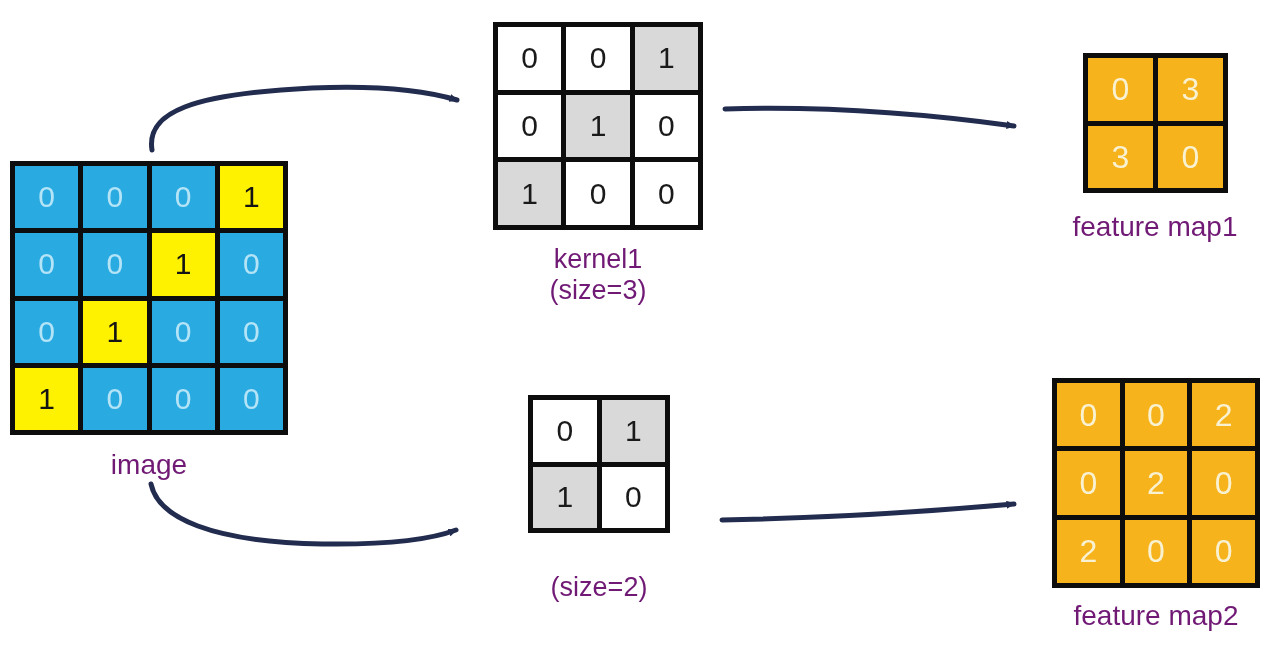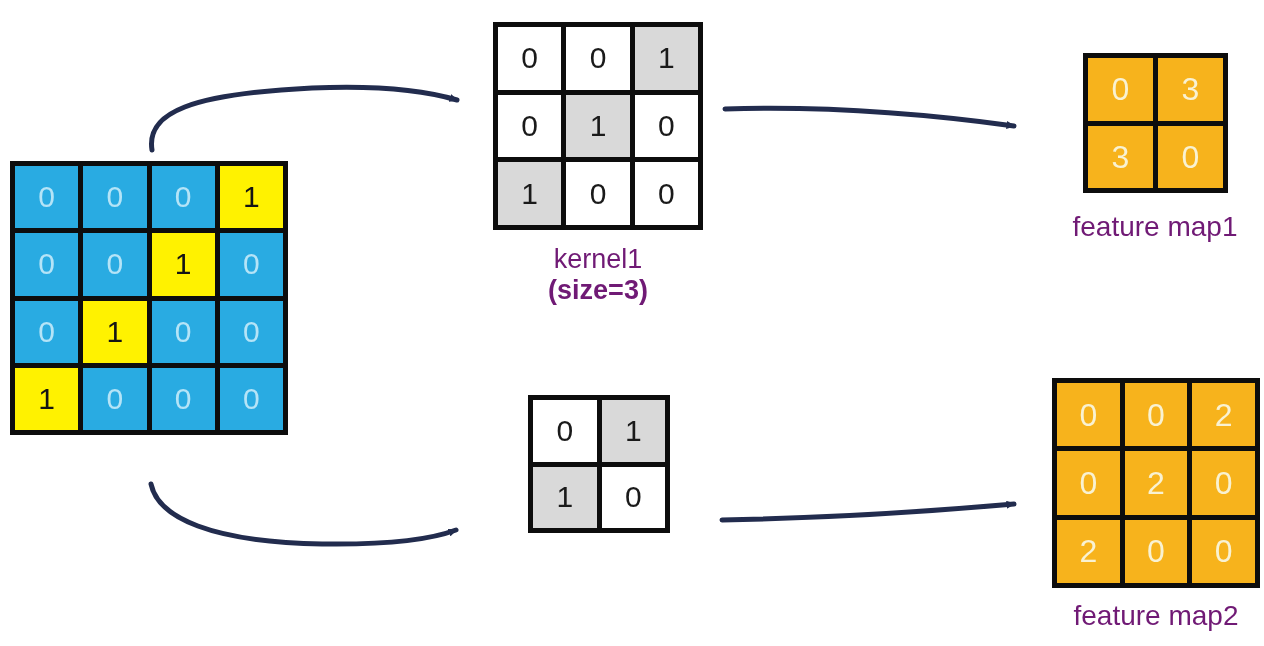--- a/index.html
+++ b/index.html
@@ -80,41 +80,43 @@
       <div class="cell v0">0</div>
       <div class="cell v0">0</div>
       <div class="cell v1">1</div>
       <div class="cell v0">0</div>
       <div class="cell v0">0</div>
       <div class="cell v1">1</div>
       <div class="cell v0">0</div>
       <div class="cell v0">0</div>
       <div class="cell v0">0</div>
     </div>
+  <div class="diagram-label" style="left:10px; top:449px; width:278px; font-size:28px;">image</div>
 
   <div class="grid grid-kernel" style="left: 493px; top: 22px; width: 210px; height: 208px; grid-template-columns: repeat(3, 1fr);">
       <div class="cell v0">0</div>
       <div class="cell v0">0</div>
       <div class="cell v1">1</div>
       <div class="cell v0">0</div>
       <div class="cell v1">1</div>
       <div class="cell v0">0</div>
       <div class="cell v1">1</div>
       <div class="cell v0">0</div>
       <div class="cell v0">0</div>
     </div>
   <div class="diagram-label" style="left:493px; top:244px; width:210px;">kernel1</div>
-  <div class="diagram-label" style="left:493px; top:275px; width:210px;font-weight:bold;">(size=3)</div>
+  <div class="diagram-label" style="left:493px; top:275px; width:210px;">(size=3)</div>
 
   <div class="grid grid-kernel" style="left: 528px; top: 395px; width: 142px; height: 138px; grid-template-columns: repeat(2, 1fr);">
       <div class="cell v0">0</div>
       <div class="cell v1">1</div>
       <div class="cell v1">1</div>
       <div class="cell v0">0</div>
     </div>
+  <div class="diagram-label" style="left:488px; top:572px; width:222px;">(size=2)</div>
 
   <div class="grid grid-feature" style="left: 1083px; top: 53px; width: 145px; height: 140px; grid-template-columns: repeat(2, 1fr);">
       <div class="cell v0">0</div>
       <div class="cell v3">3</div>
       <div class="cell v3">3</div>
       <div class="cell v0">0</div>
     </div>
   <div class="diagram-label" style="left:1055px; top:211px; width:200px; font-size:28px;">feature map1</div>
 
   <div class="grid grid-feature" style="left: 1052px; top: 378px; width: 208px; height: 210px; grid-template-columns: repeat(3, 1fr);">

